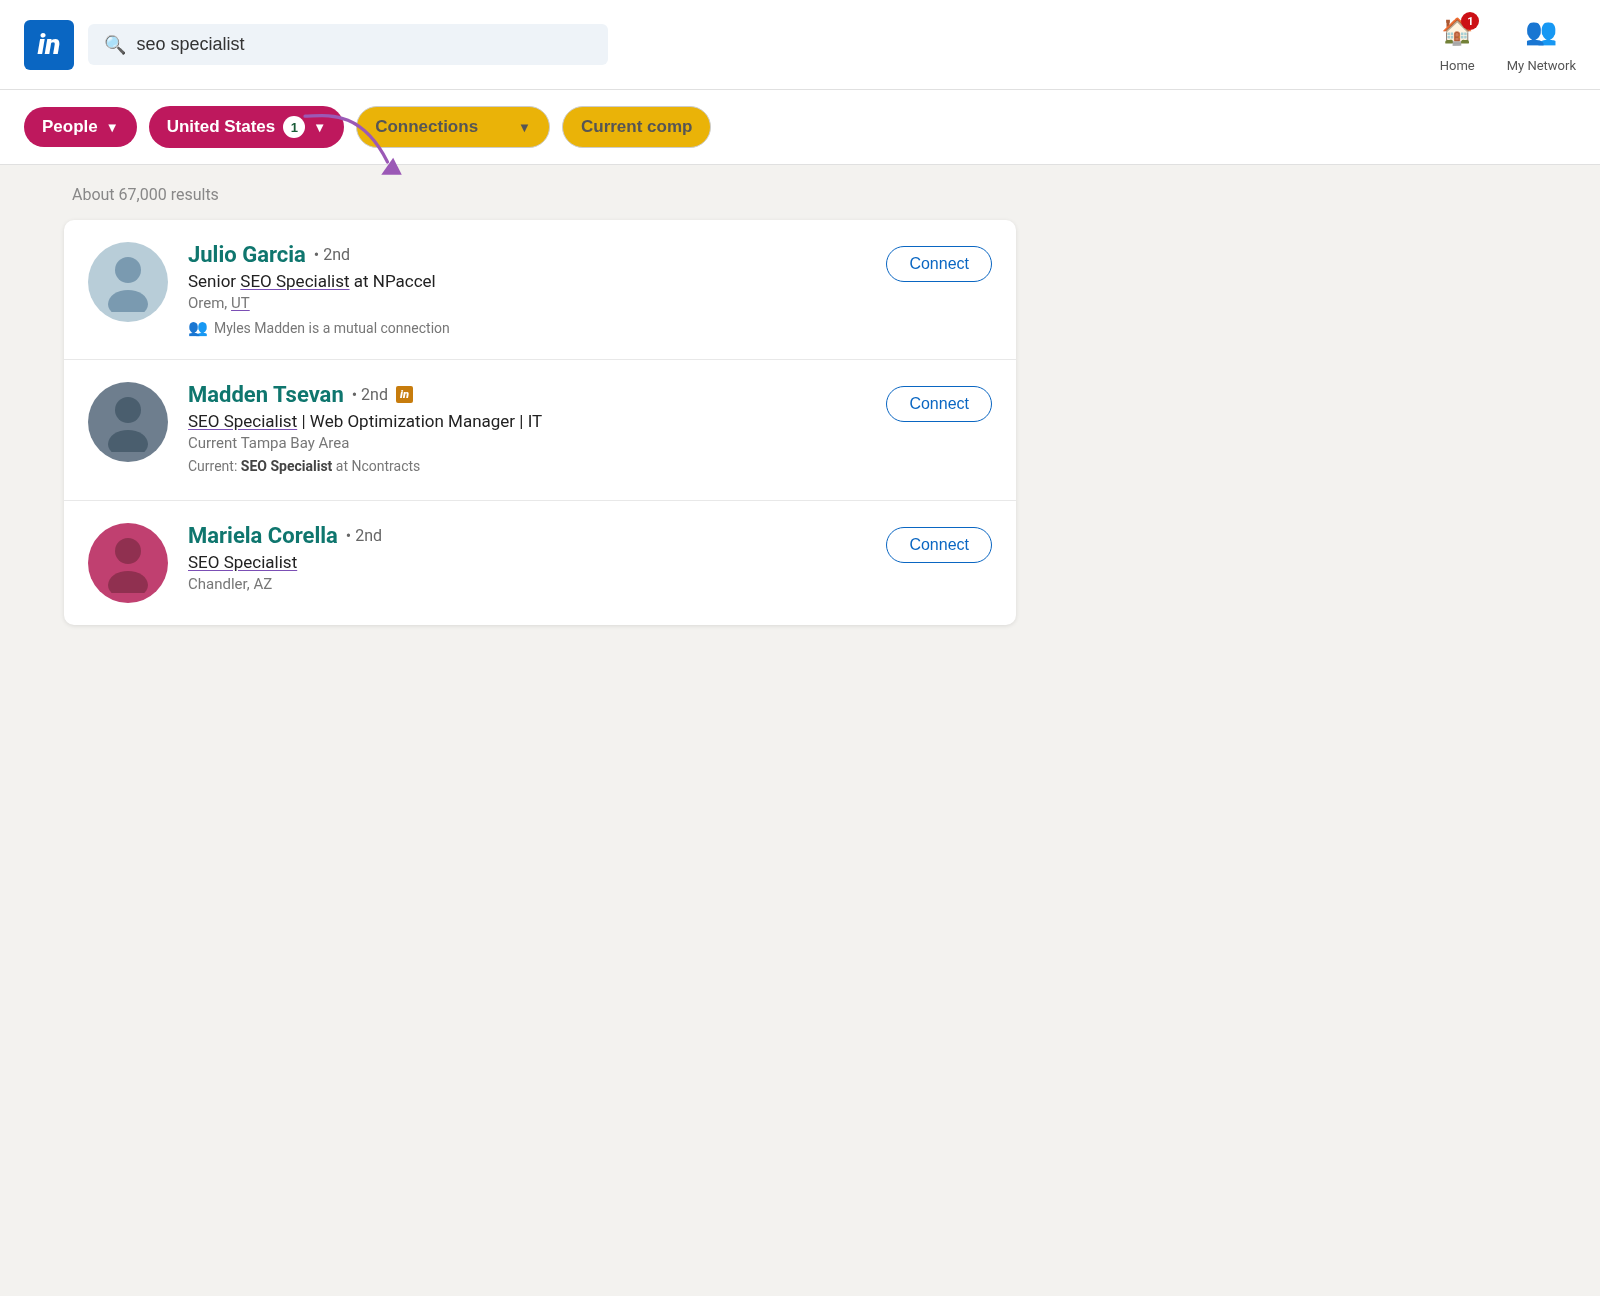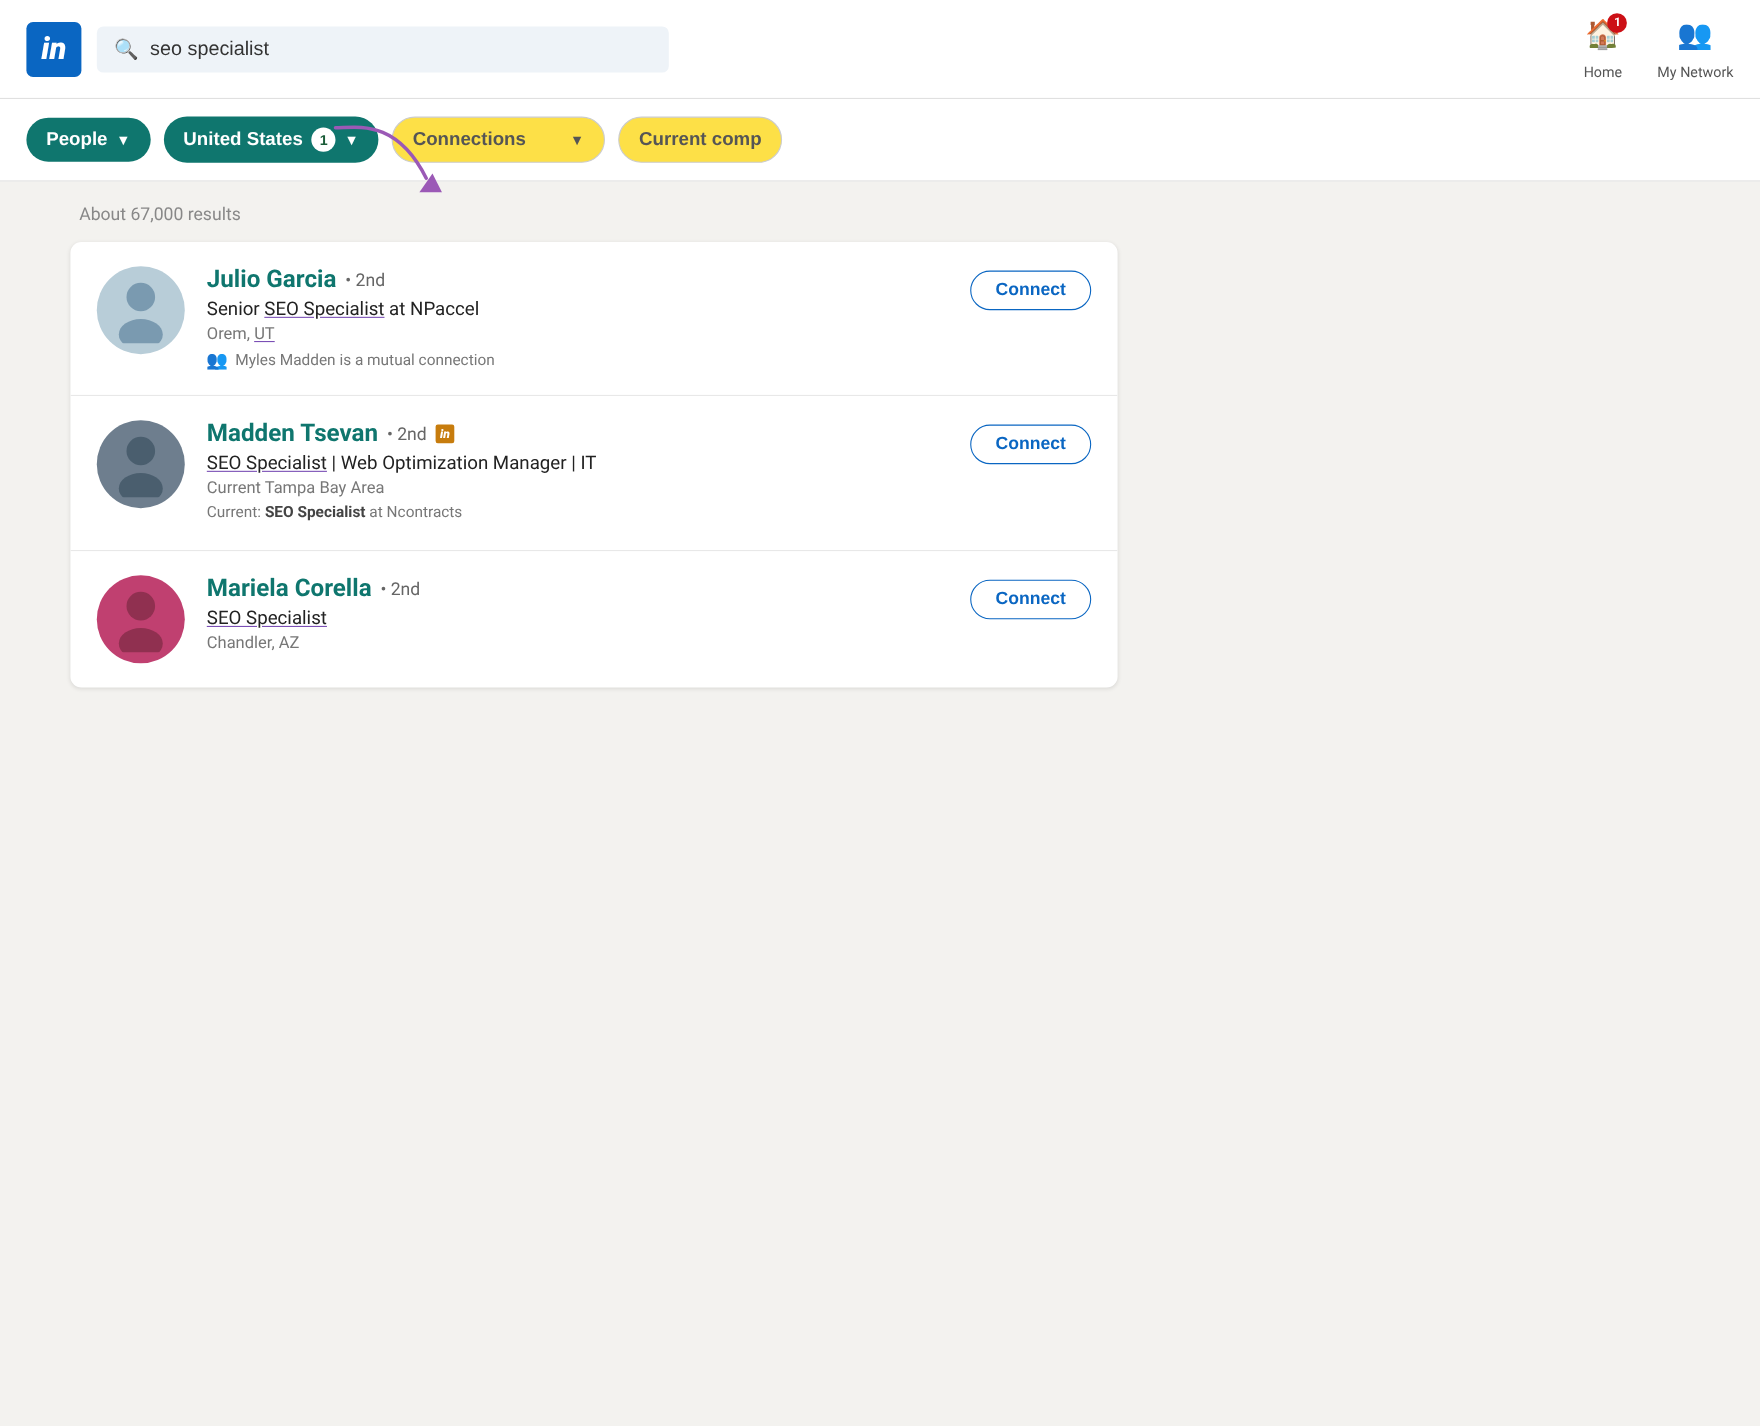--- a/index.html
+++ b/index.html
@@ -109,26 +109,26 @@
       border-radius: 30px;
       padding: 10px 18px;
       font-size: 17px;
       font-weight: 600;
       cursor: pointer;
       display: flex;
       align-items: center;
       gap: 8px;
     }
     .filter-btn.active {
-      background: #0f766e;
+      background: #be185d;
       color: #fff;
       border: none;
     }
     .filter-btn.default {
-      background: #fde047;
+      background: #eab308;
       color: #555;
       border: 1.5px solid #ccc;
       gap: 40px;
     }
     .filter-badge {
       background: #fff;
       color: #1a5c38;
       border-radius: 50%;
       width: 22px;
       height: 22px;
@@ -261,21 +261,21 @@
       font-size: 16px;
       color: #888;
     }
     .connect-btn {
       border: 1.5px solid #0a66c2;
       color: #0a66c2;
       background: #fff;
       border-radius: 24px;
       padding: 8px 22px;
       font-size: 16px;
-      font-weight: 700;
+      font-weight: 400;
       cursor: pointer;
       white-space: nowrap;
       margin-top: 4px;
       margin-left: 16px;
     }
 
     
     .julio-face {
       background: #c5d8e8;
       width: 80px;

